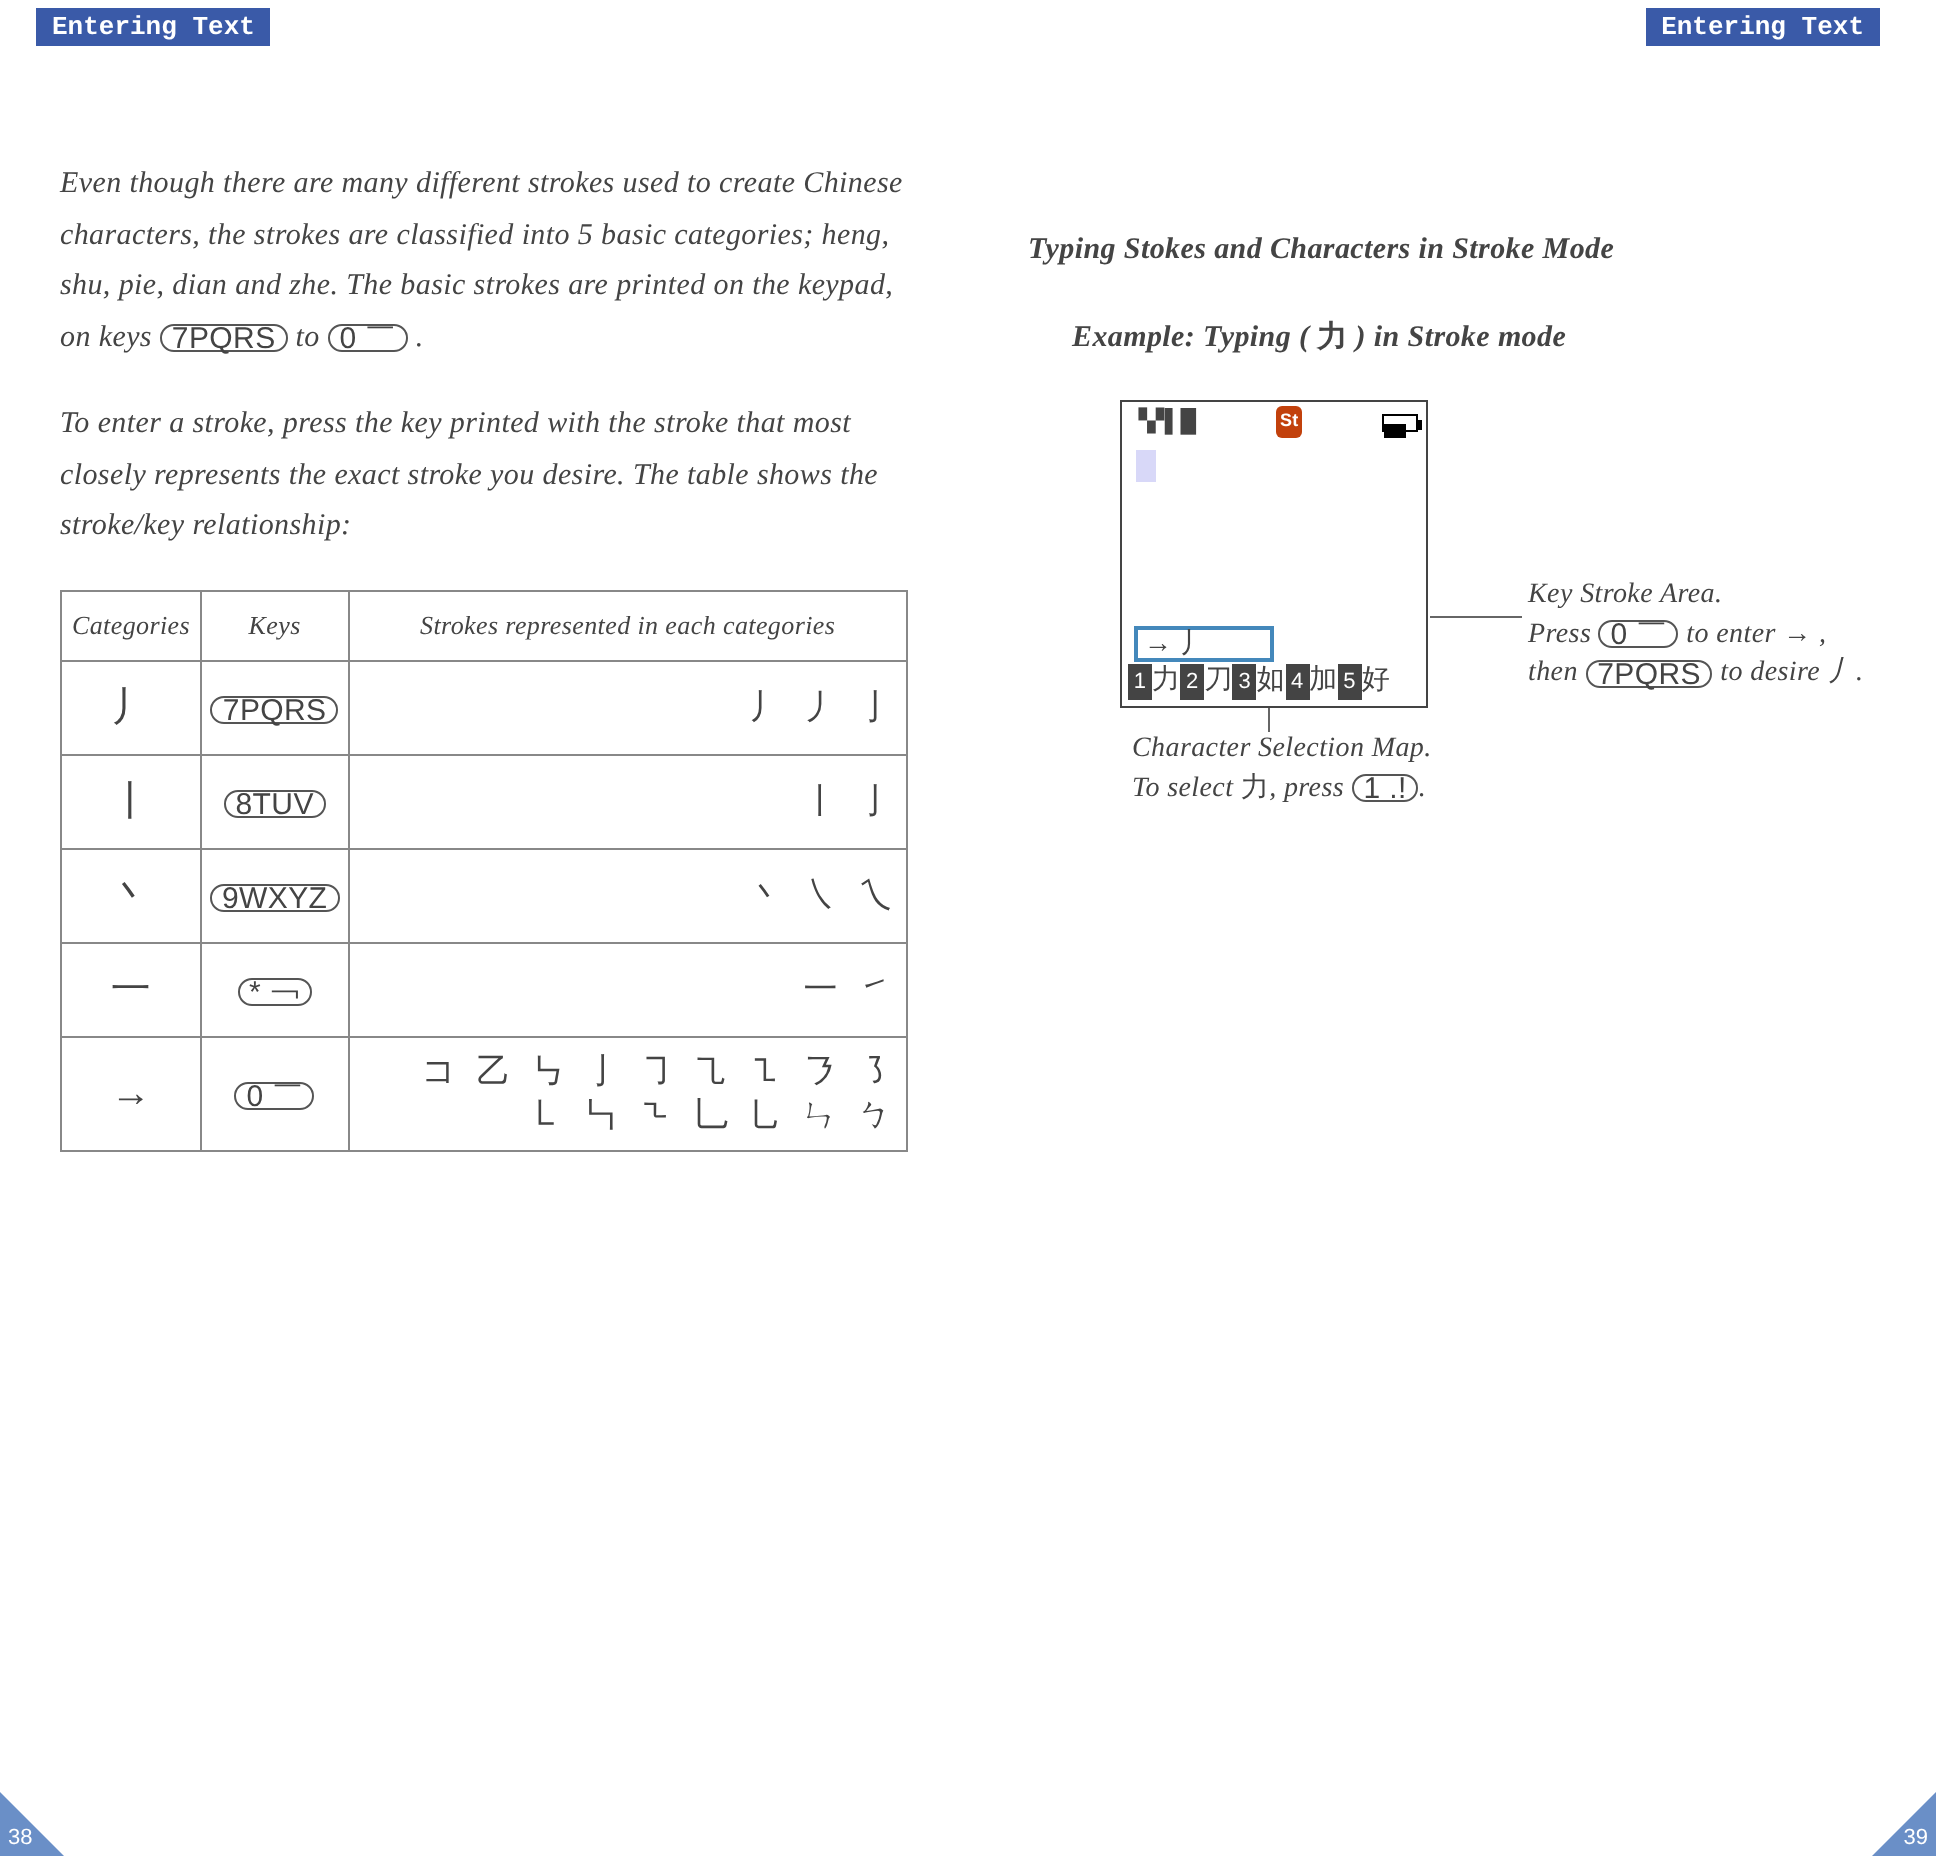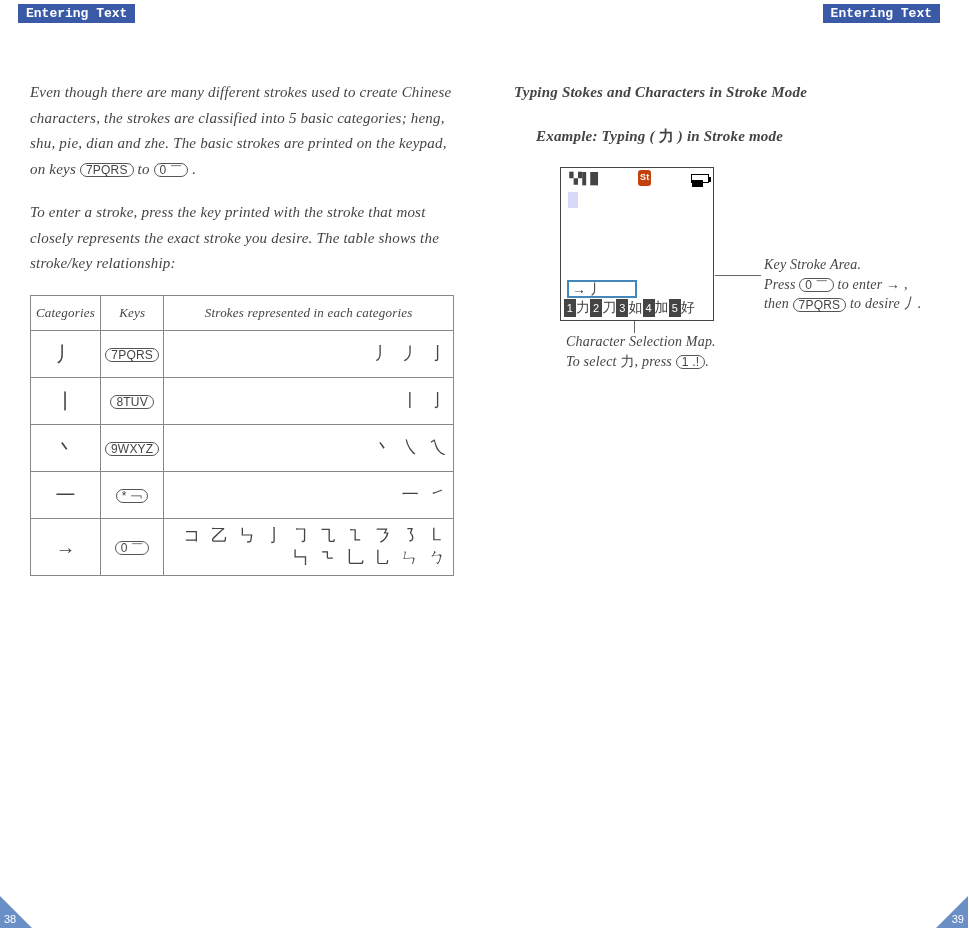--- a/index.html
+++ b/index.html
@@ -46,21 +46,21 @@
     letter-spacing: 0.2px;
   }
   .content .normal-para {
     margin-bottom: 18px;
   }
   .keycap {
     display: inline-block;
     border: 1px solid #555;
     border-radius: 10px;
     padding: 0 5px;
-    font-size: 12px;
+    font-size: 15px;
     font-family: sans-serif;
     font-style: normal;
     vertical-align: middle;
     line-height: 13px;
     height: 14px;
     min-width: 22px;
     text-align: center;
     background:#fff;
   }
   .stroke-table {
@@ -106,20 +106,21 @@
   }
   .pagenum-left { left: 4px; }
   .pagenum-right { right: 4px; }
 
   
   .heading {
     font-weight: bold;
     font-style: italic;
     margin-bottom: 18px;
     font-size: 15px;
+    margin-top: 33px;
   }
   .numbered {
     padding-left: 18px;
     text-indent: -18px;
     margin-bottom: 18px;
   }
   .example-label {
     font-style: italic;
     font-family: 'Times New Roman', serif;
     font-weight: bold;

